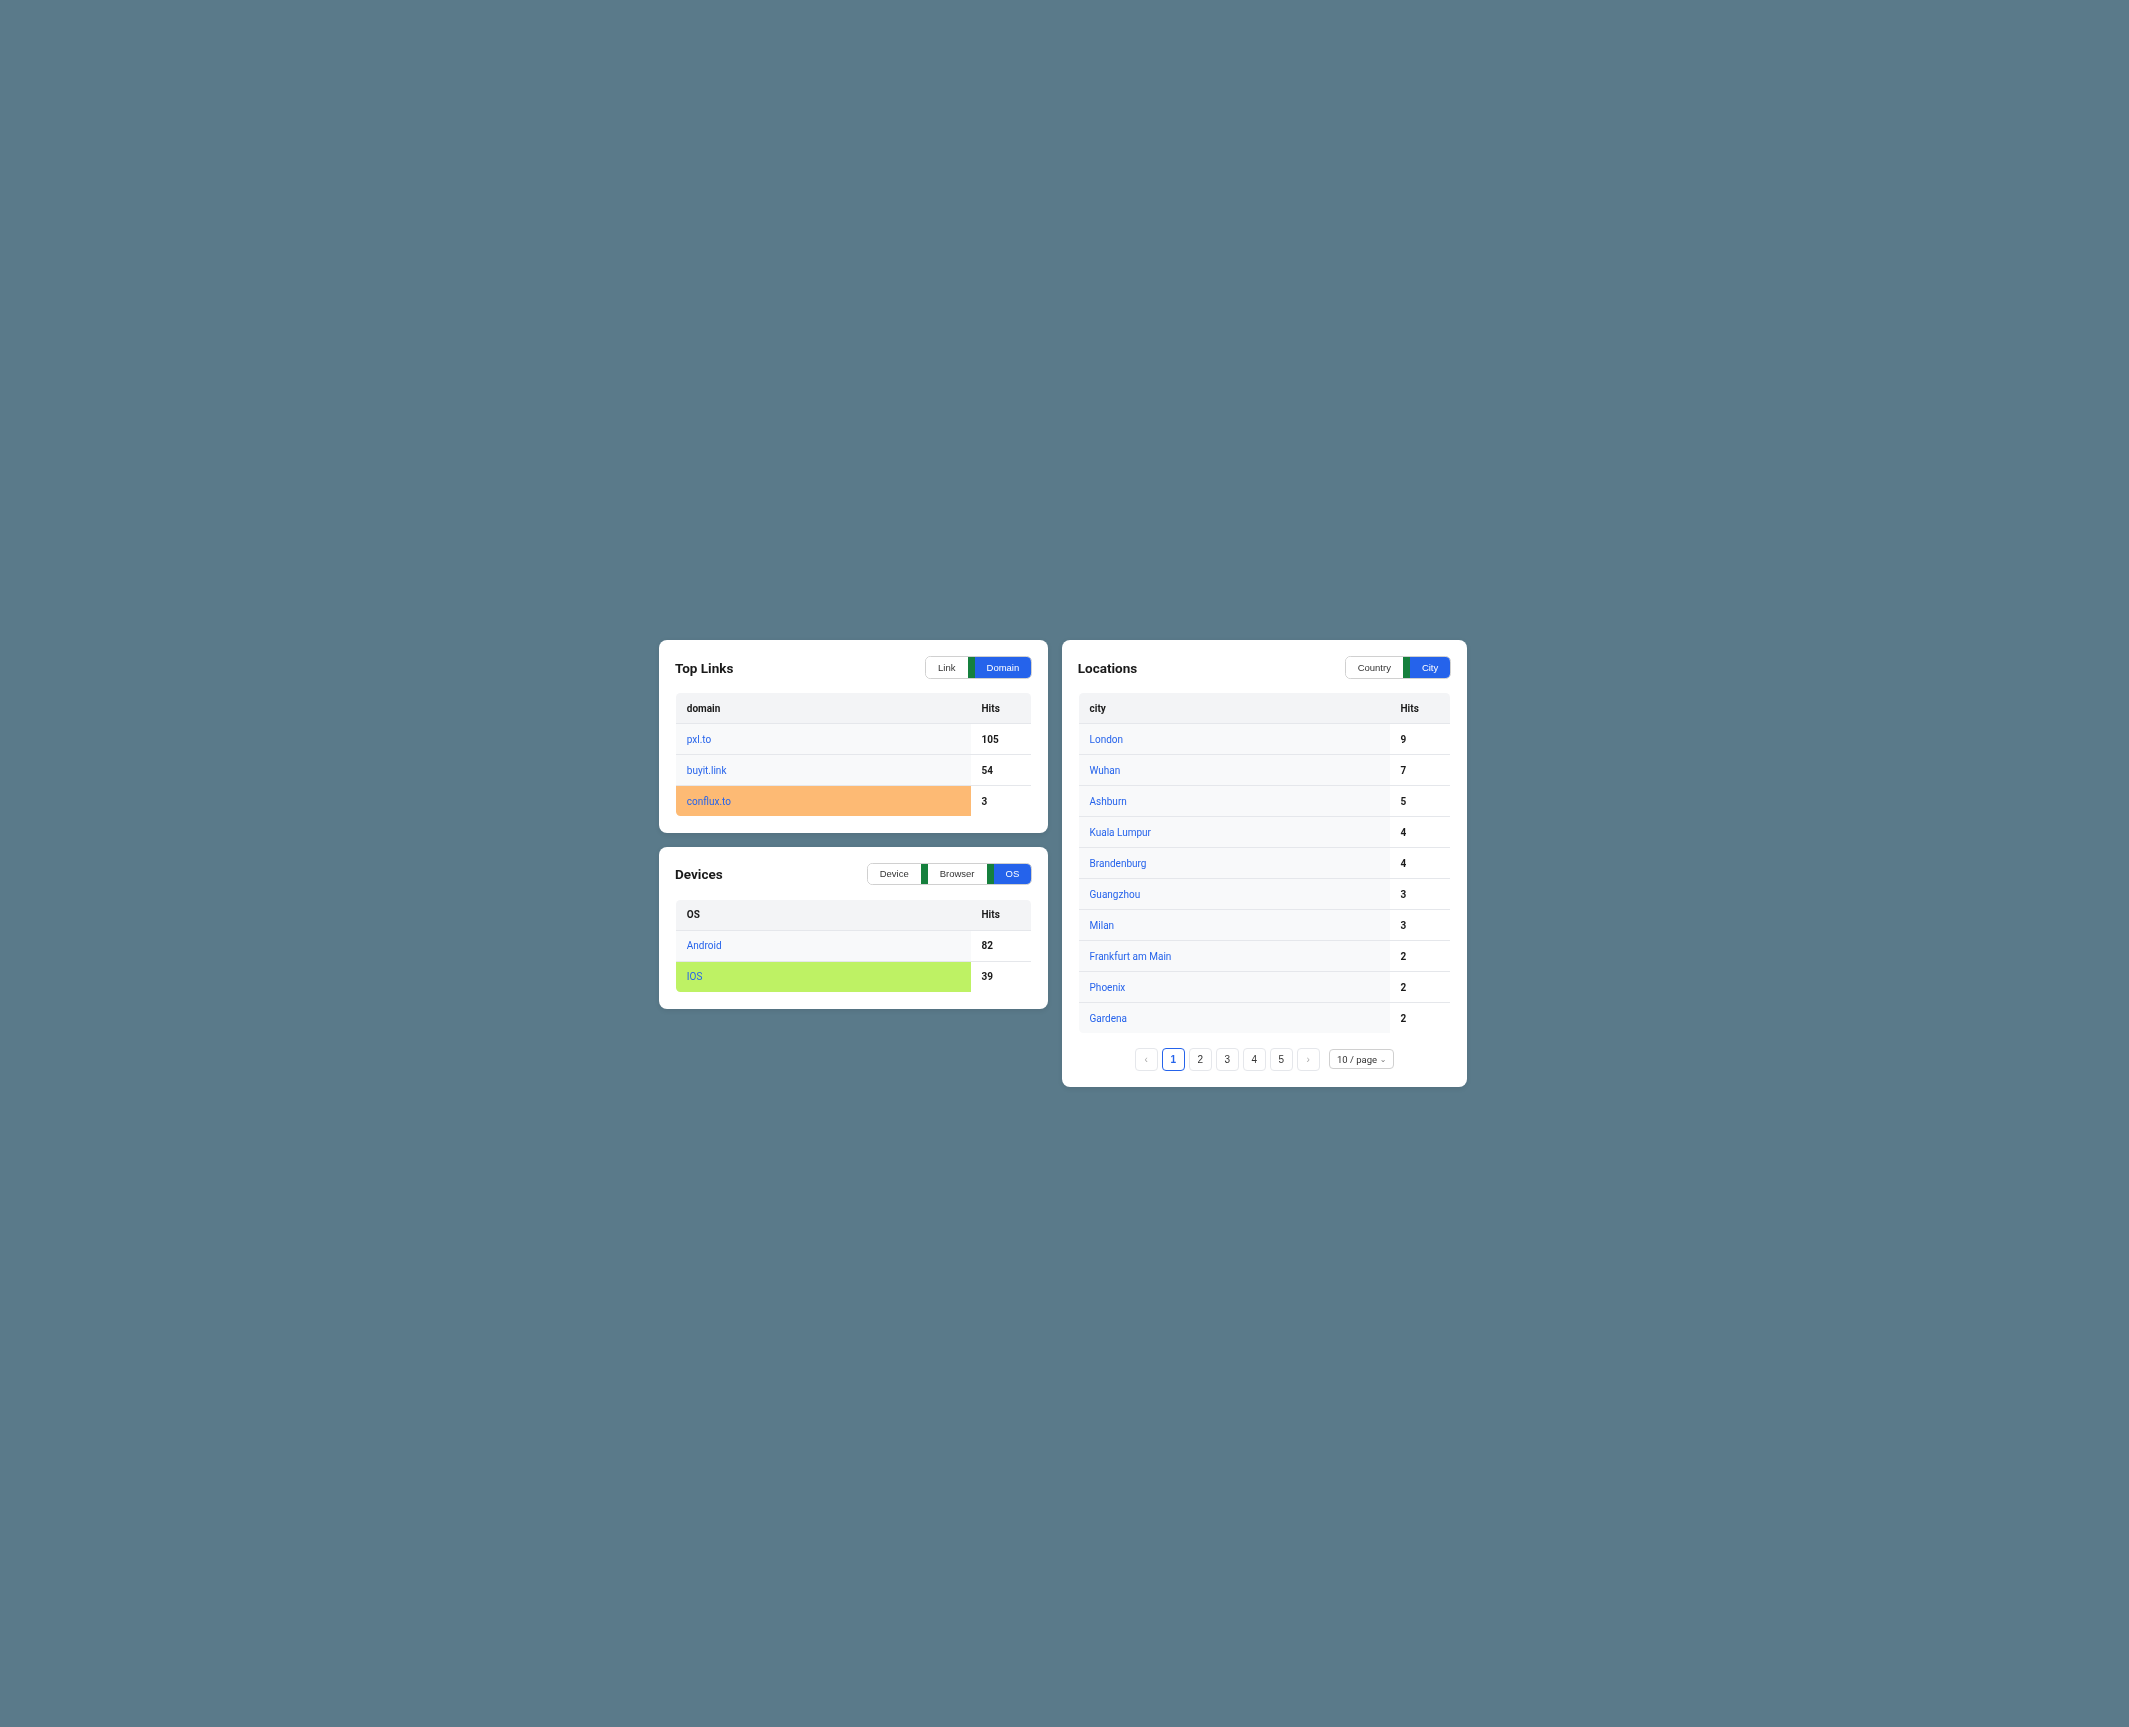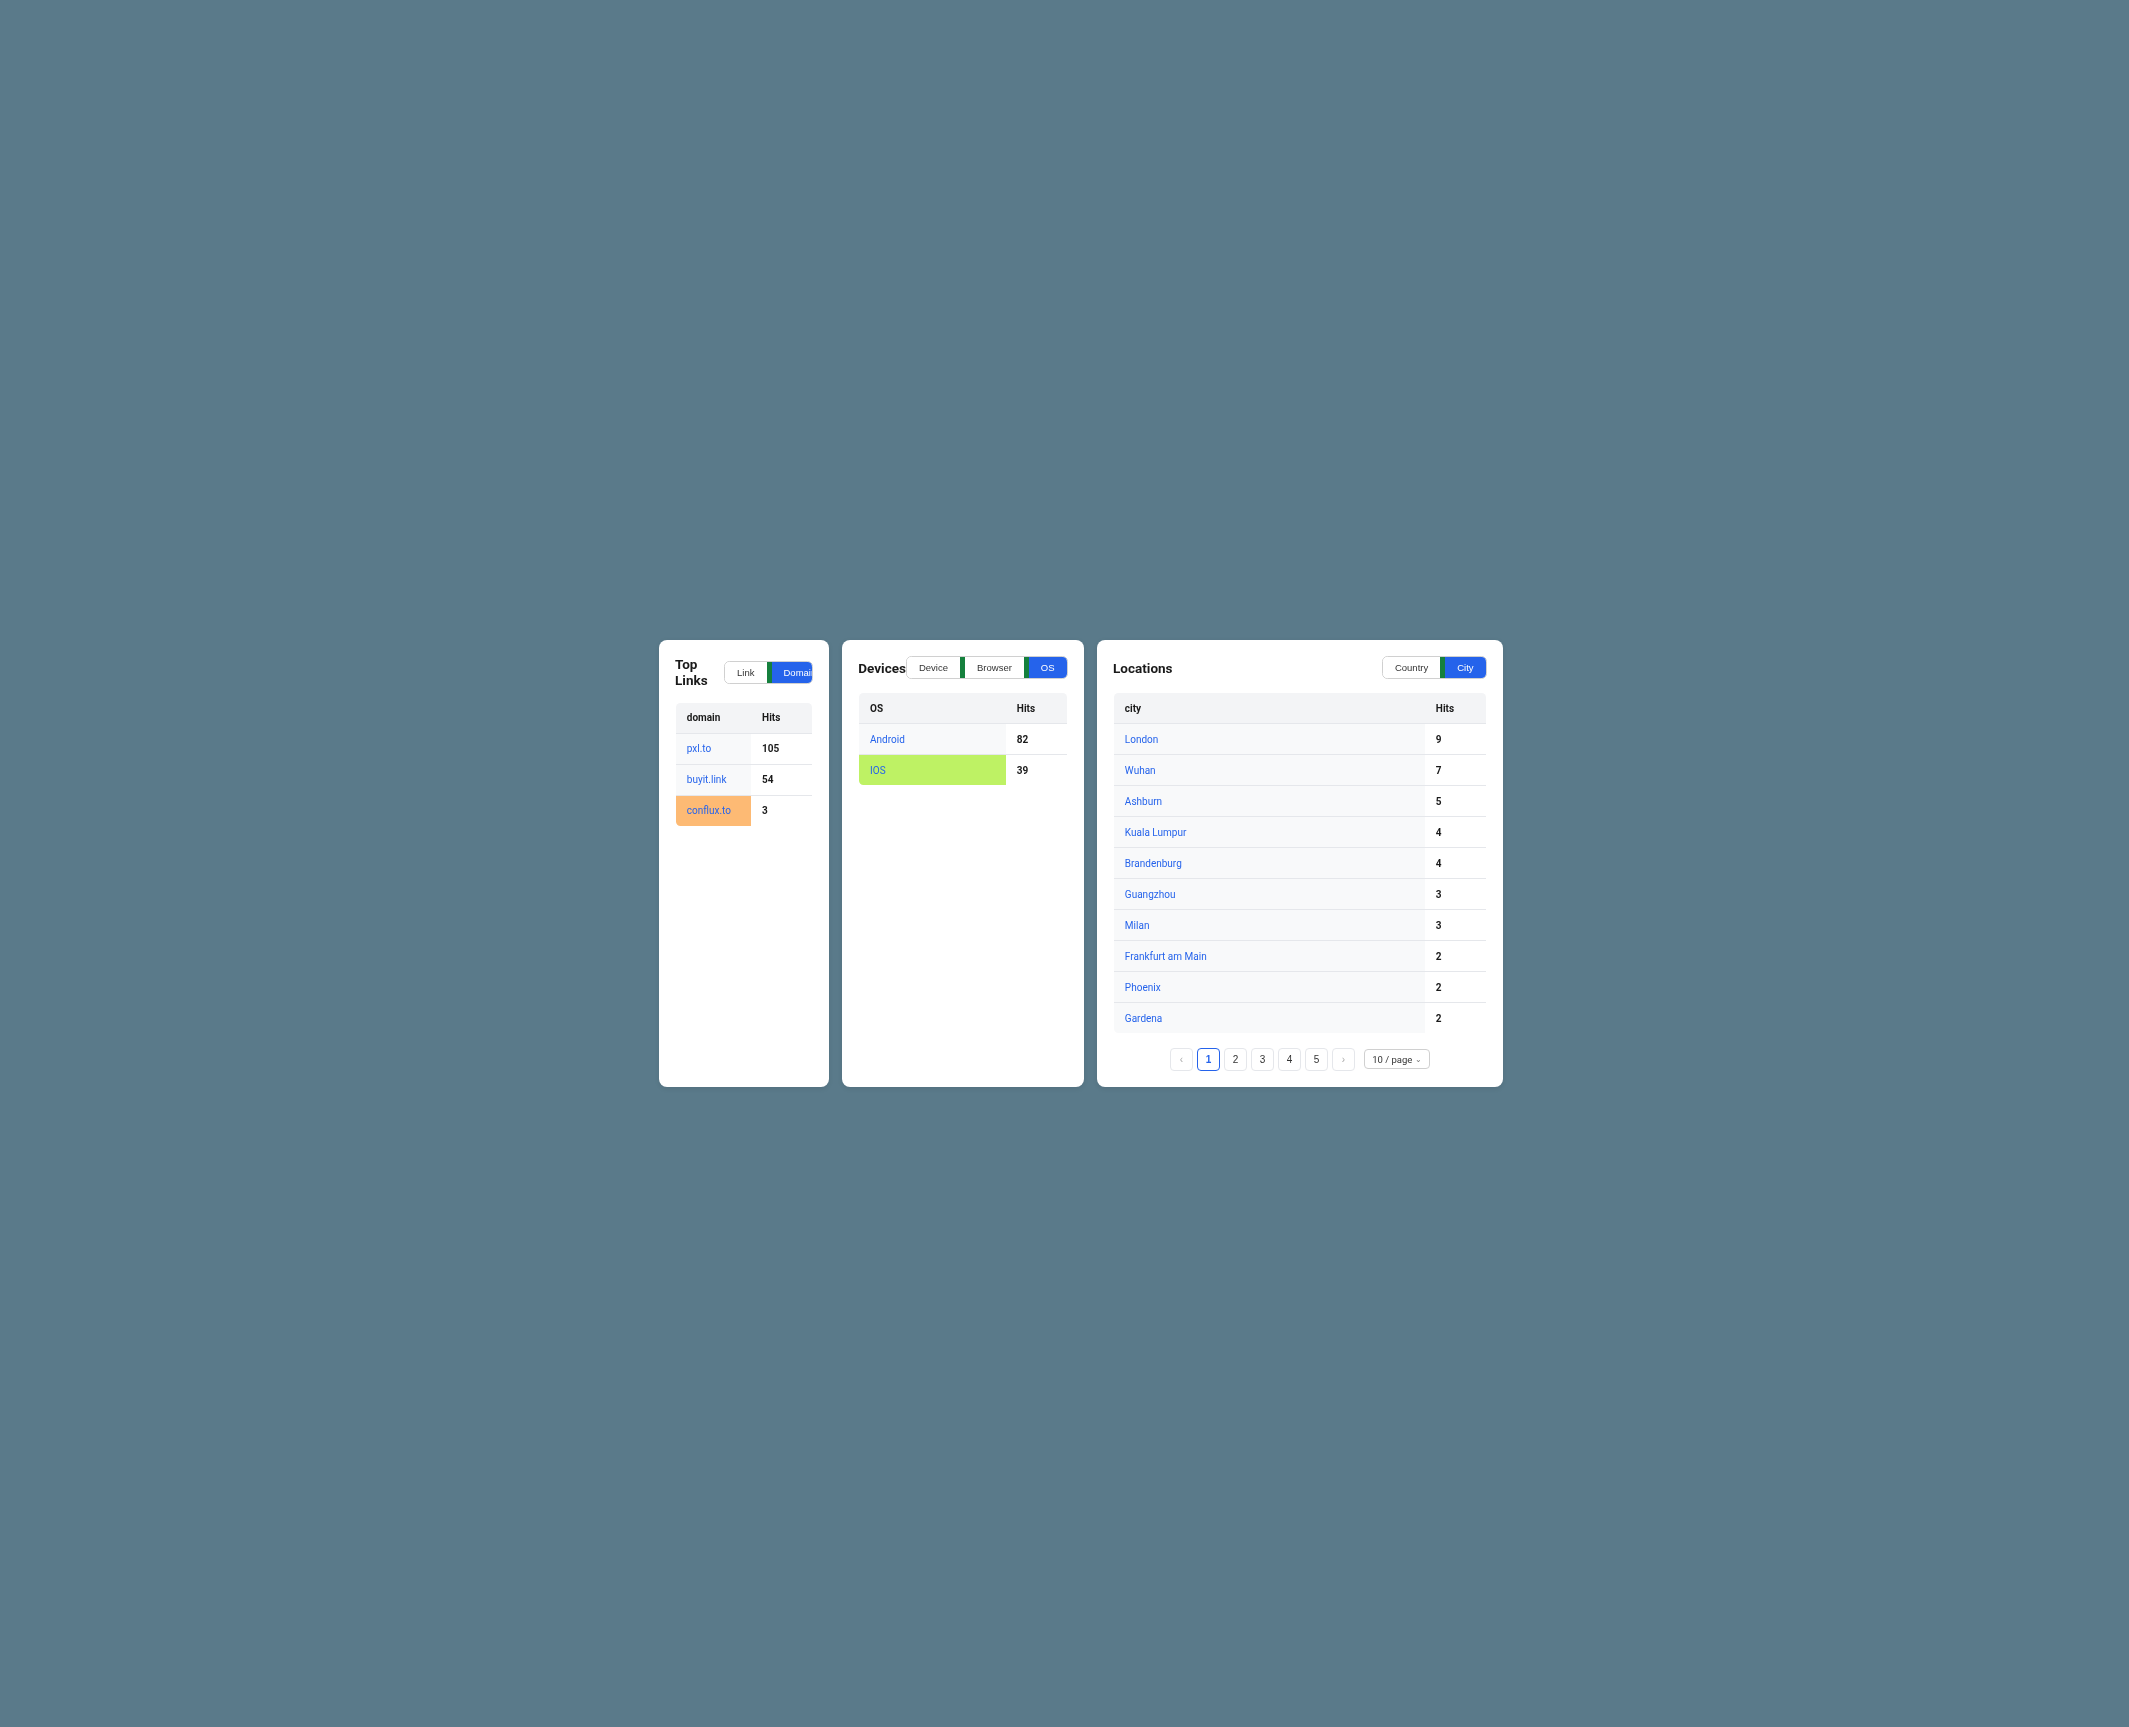--- a/index.html
+++ b/index.html
@@ -13,21 +13,21 @@
       padding: 20px;
     }
     .main-container {
       display: flex;
       gap: 13.5px;
       max-width: 811px;
       width: 100%;
     }
     .left-column {
       display: flex;
-      flex-direction: row;
+      flex-direction: column;
       gap: 13.5px;
       flex: 0 0 48%;
     }
     .right-column {
       flex: 0 0 50%;
     }
     .card {
       background: #ffffff;
       border-radius: 8px;
       padding: 16px;
@@ -57,21 +57,21 @@
       cursor: pointer;
       border: none;
       background: #fff;
       color: #333;
     }
     .toggle-btn.active {
       background: #2563eb;
       color: #fff;
     }
     .toggle-btn:not(.active):not(:last-child) {
-      border-right: 5px solid #15803d;
+      border-right: 7px solid #15803d;
     }
     .data-table {
       width: 100%;
       border-collapse: collapse;
       border: 1px solid #e5e7eb;
       border-radius: 5.4px;
       overflow: hidden;
     }
     .data-table thead tr {
       background: #f3f4f6;

